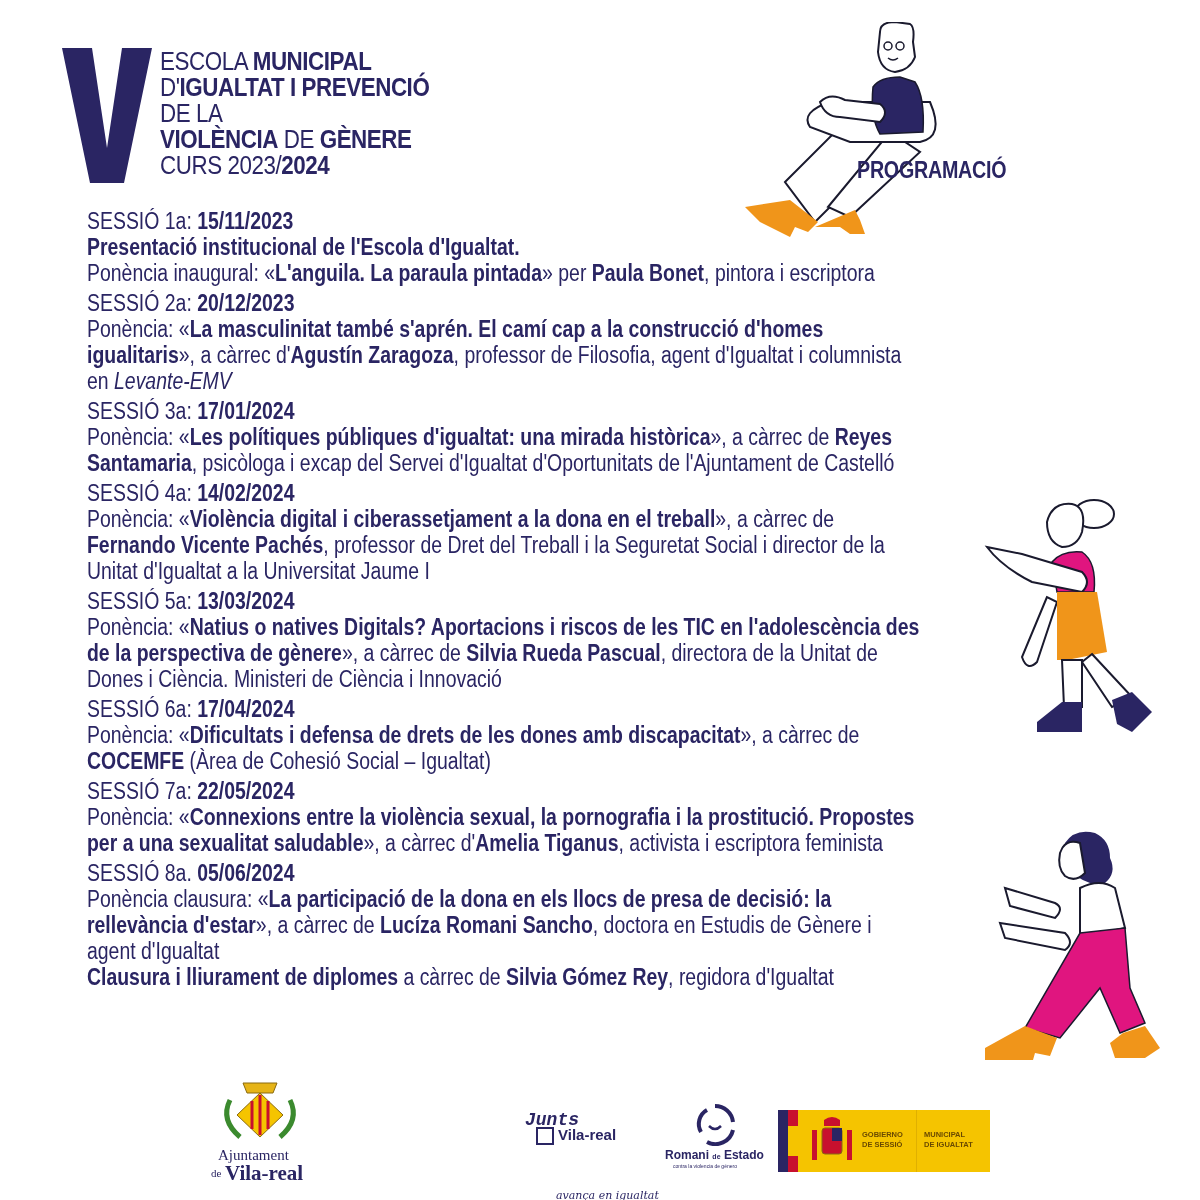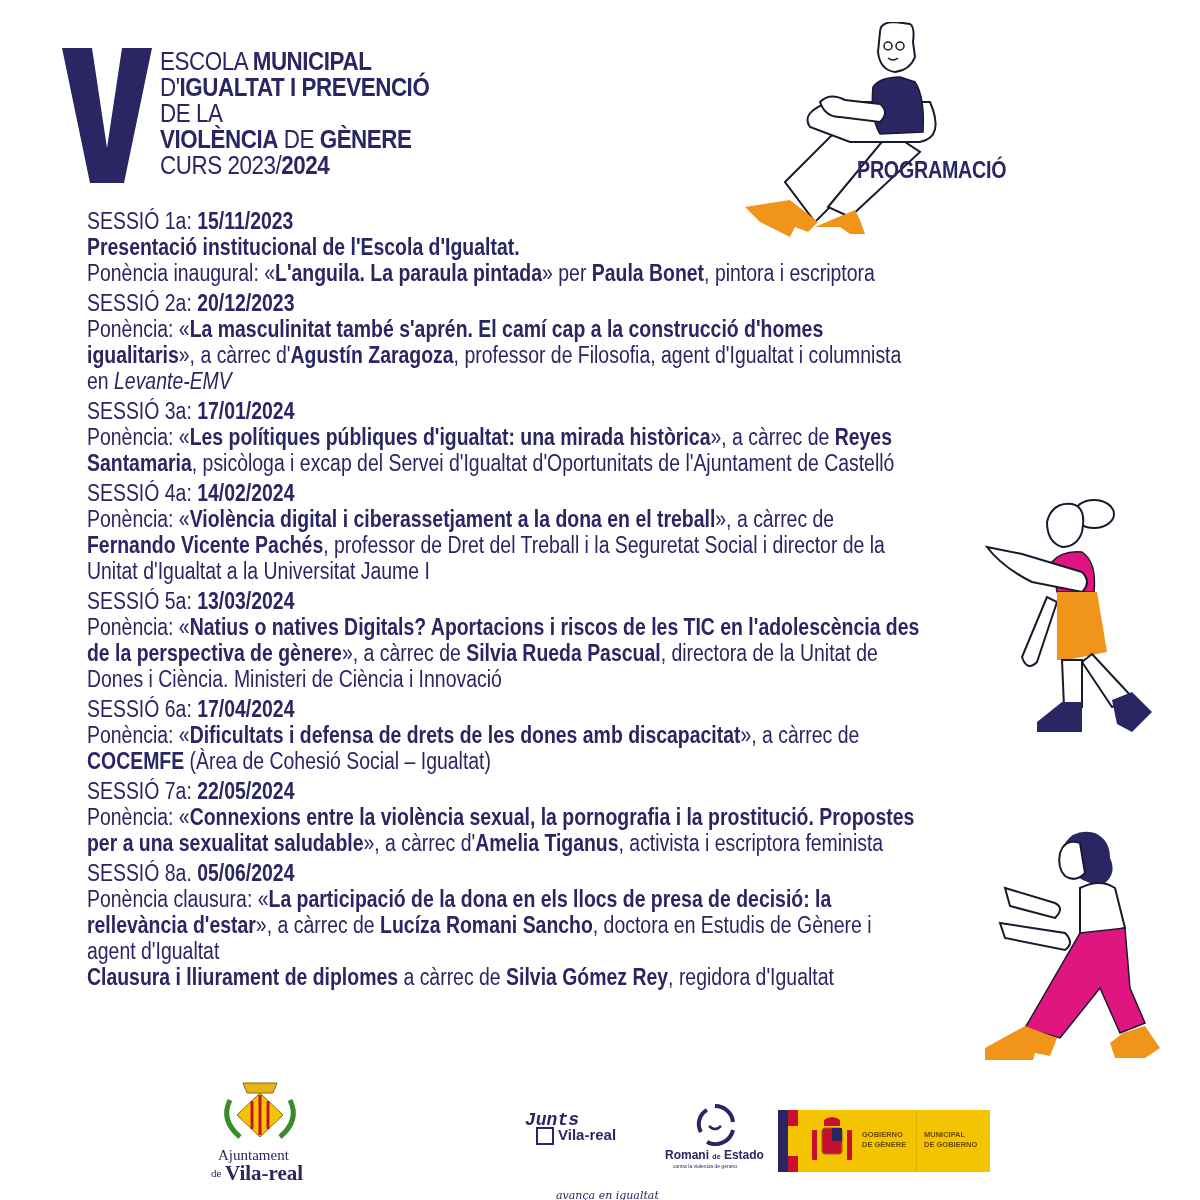--- a/index.html
+++ b/index.html
@@ -204,21 +204,21 @@
     <div style="position:absolute;left:10px;top:16px;width:10px;height:30px;background:#f5c400;"></div>
     <svg width="44" height="50" viewBox="0 0 44 50" style="position:absolute;left:32px;top:6px;">
       <rect x="2" y="14" width="5" height="30" fill="#c8102e"></rect>
       <rect x="37" y="14" width="5" height="30" fill="#c8102e"></rect>
       <path d="M14,4 Q22,-2 30,4 L30,10 L14,10 Z" fill="#c8102e"></path>
       <rect x="12" y="12" width="20" height="26" rx="3" fill="#c8102e" stroke="#8a6a10"></rect>
       <rect x="22" y="12" width="10" height="13" fill="#2a2563"></rect>
     </svg>
     <div style="position:absolute;left:84px;top:20px;font-size:7.5px;font-weight:700;color:#6a4a00;line-height:10px;">
       <div>GOBIERNO</div>
-        <div>DE GÈNERE</div>
+        <div>DE SESSIÓ</div>
     </div>
     <div style="position:absolute;left:138px;top:0;width:1px;height:62px;background:#e0b000;"></div>
     <div style="position:absolute;left:146px;top:20px;font-size:7.5px;font-weight:700;color:#6a4a00;line-height:10px;">
       <div>MUNICIPAL</div>
-        <div>DE GOBIERNO</div>
+        <div>DE IGUALTAT</div>
     </div>
   </div>
 </div>
 
 </body></html>

